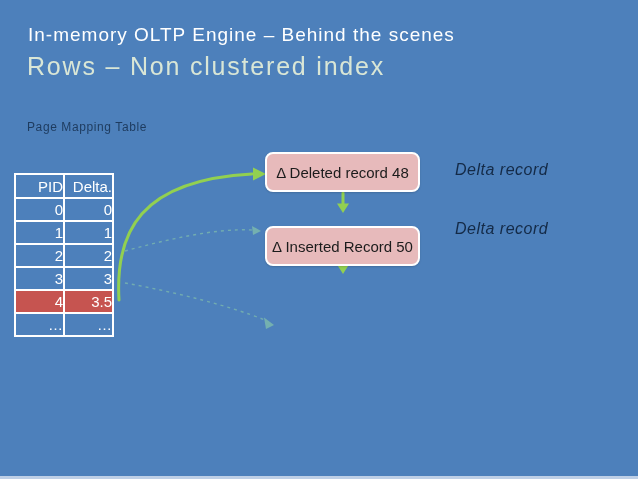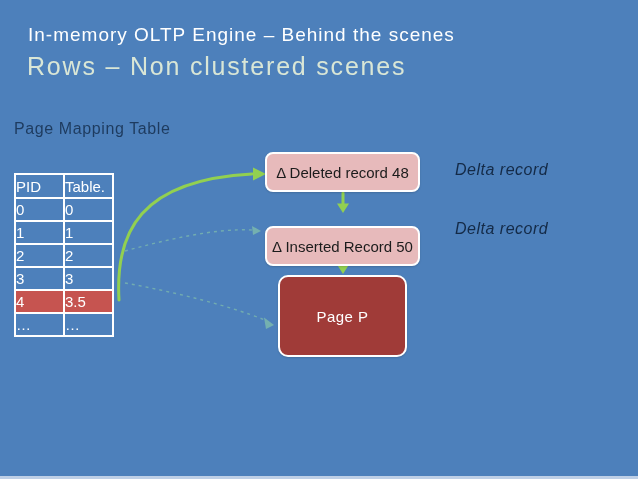--- a/index.html
+++ b/index.html
@@ -14,28 +14,28 @@
     position:absolute;left:28px;top:24px;
     font-size:19px;letter-spacing:1px;color:var(--title_white,#fff);
     white-space:nowrap;
   }
   .subtitle{
     position:absolute;left:27px;top:52px;
     font-size:25px;letter-spacing:1.8px;color:var(--subtitle_pale,#d9e6d6);
     white-space:nowrap;
   }
   .pmt-label{
-    position:absolute;left:14px;top:120px;
-    font-size:16px;letter-spacing:.6px;color:var(--heading_navy,#1e3b5f);
+    position:absolute;left:27px;top:120px;
+    font-size:12px;letter-spacing:.6px;color:var(--heading_navy,#1e3b5f);
     white-space:nowrap;
   }
   table.pmt{
     position:absolute;left:14px;top:173px;
     border-collapse:collapse;color:#fff;
-    font-size:15px;text-align:left;border-radius:10px;
+    font-size:15px;text-align:right;border-radius:10px;
   }
   .pmt th,.pmt td{border:2.5px solid #fff;padding:0;font-weight:normal;}
   .pmt th{width:47px;height:22px;}
   .pmt td{height:21px;}
   .pmt tr.hl td{background:var(--table_red,#c65450);}
   .delta-box{
     position:absolute;width:151px;height:36px;
     background:var(--pink_box,#e7babb);
     border:2px solid #fff;border-radius:8px;
     display:flex;align-items:center;justify-content:center;
@@ -69,29 +69,29 @@
     position:absolute;left:0;bottom:0;width:638px;height:3px;
     background:var(--strip_light,#becfe6);
   }
 </style>
 </head>
 <body>
 
 <div class="slide">
 
   <div class="title">In-memory OLTP Engine – Behind the scenes</div>
-  <div class="subtitle">Rows – Non clustered scenes</div>
+  <div class="subtitle">Rows – Non clustered index</div>
 
   <div class="pmt-label">Page Mapping Table</div>
 
   <table class="pmt">
     <tbody>
         <tr>
       <th>PID</th>
-      <th>Table.</th>
+      <th>Delta.</th>
     </tr>
     <tr>
       <td>0</td>
       <td>0</td>
     </tr>
     <tr>
       <td>1</td>
       <td>1</td>
     </tr>
     <tr>
@@ -140,16 +140,15 @@
       <polygon class="d-head" points="274,325 264,317.5 266,329"></polygon>
     </g>
   </svg>
 
   <div class="delta-box box-deleted">Δ Deleted record 48</div>
   <div class="delta-box box-inserted">Δ Inserted Record 50</div>
 
   <div class="delta-label delta-label-1">Delta record</div>
   <div class="delta-label delta-label-2">Delta record</div>
 
-  <div class="page-p">Page P</div>
 
   <div class="bottom-strip"></div>
 </div>
 
 </body></html>

